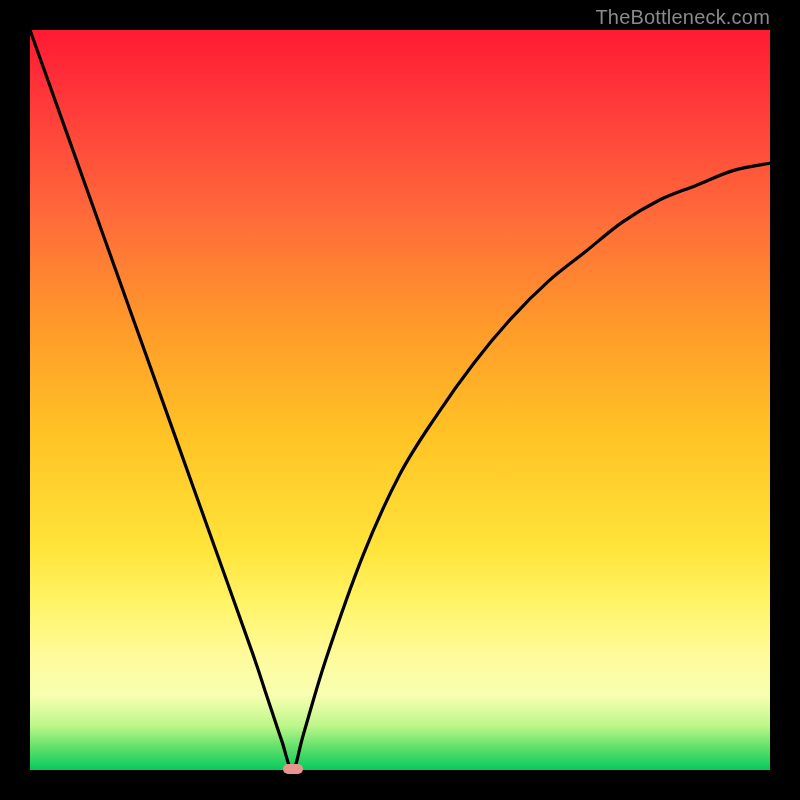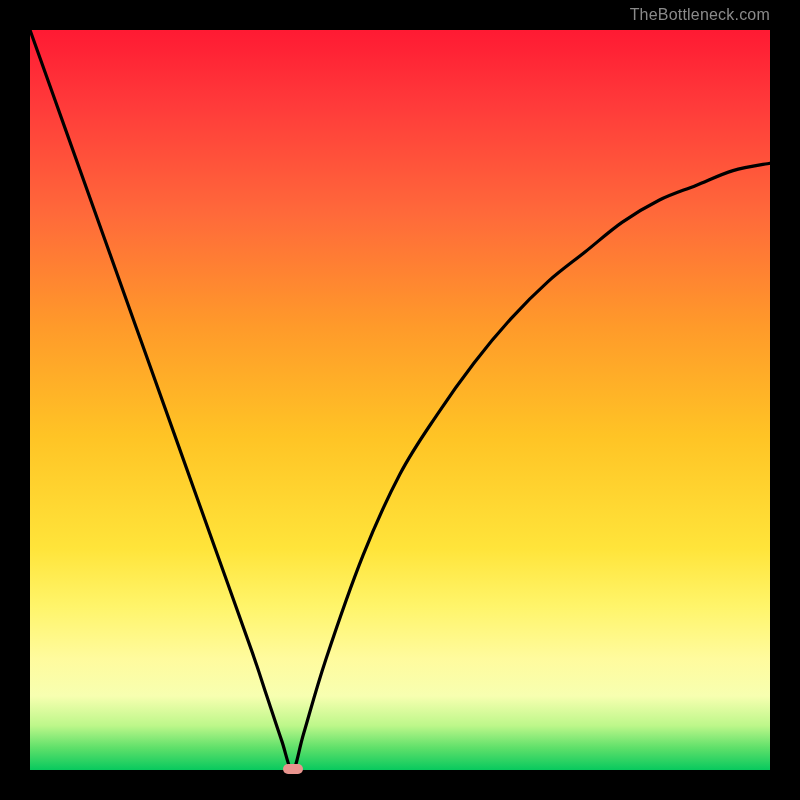--- a/index.html
+++ b/index.html
@@ -38,21 +38,21 @@
       #bdf78a 94%,
       #5fe06a 97%,
       #08c95e 100%
     );
   }
   .watermark {
     position: absolute;
     top: 6px;
     right: 30px;
     color: #8a8a8a;
-    font-size: 16px;
+    font-size: 20px;
     font-weight: 400;
     letter-spacing: 0.2px;
   }
   svg.curve {
     position: absolute;
     left: 0;
     top: 0;
     width: 740px;
     height: 740px;
     overflow: visible;

